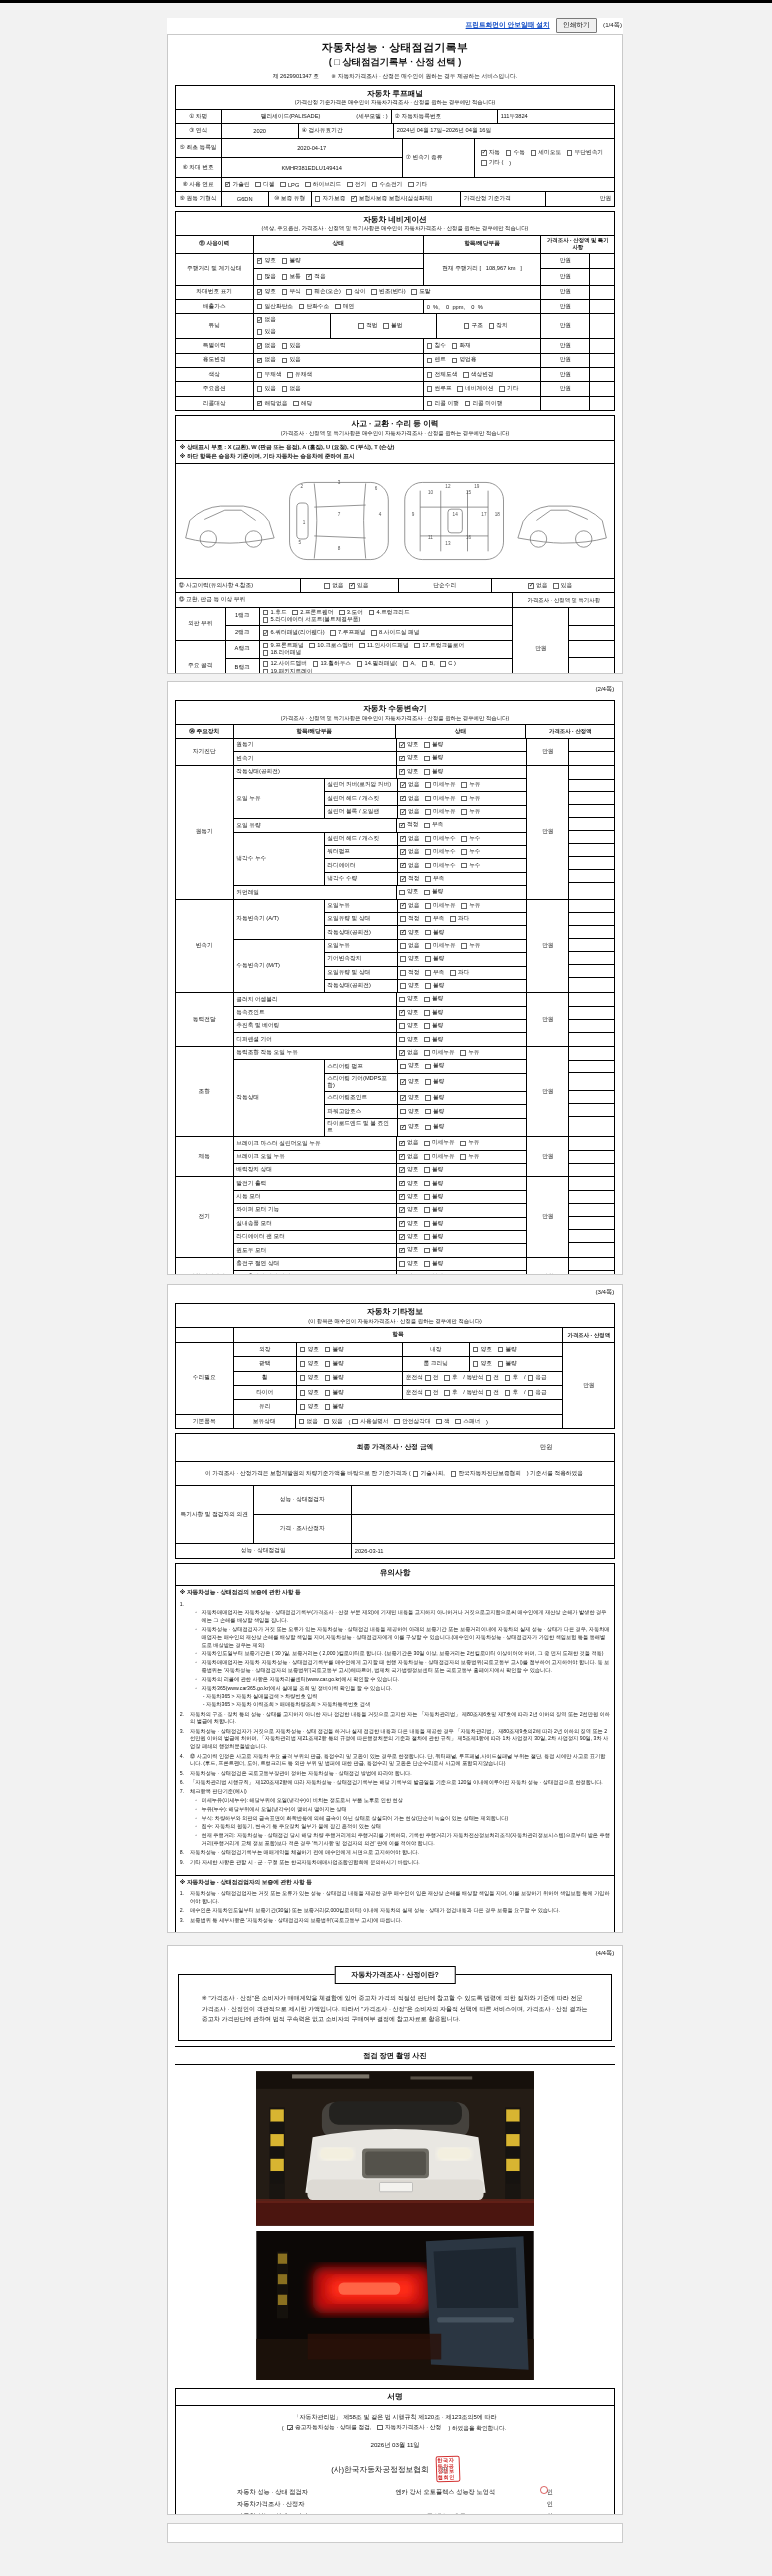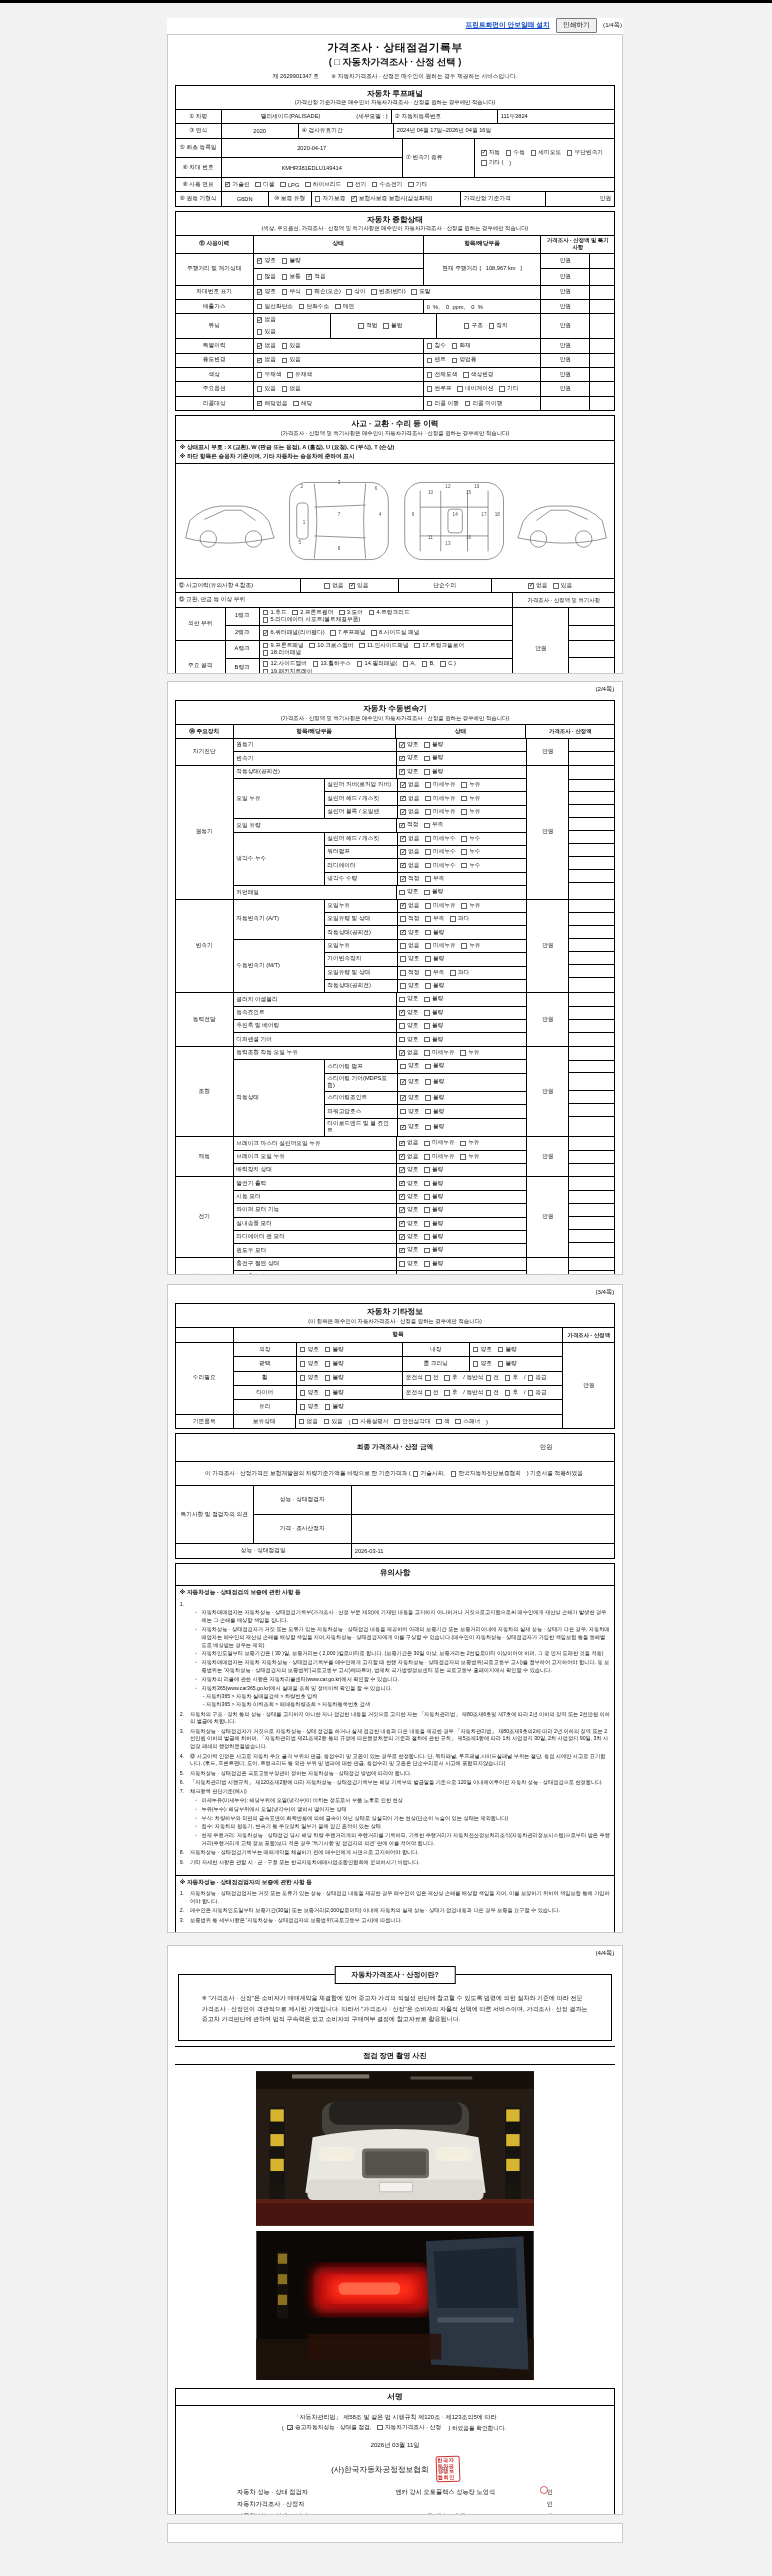--- a/index.html
+++ b/index.html
@@ -81,22 +81,22 @@
 <div id="screen">
   <div id="topstrip"></div>
 
   <div class="toolbar">
     <span class="link">프린트화면이 안보일때 설치</span>
     <button class="printbtn">인쇄하기</button>
     <span class="pind">(1/4쪽)</span>
   </div>
 
   <div class="page" id="page1">
-    <div class="doc-title">가격조사 · 상태점검기록부</div>
-    <div class="doc-sub">( □ 자동차가격조사 · 산정 선택 )</div>
+    <div class="doc-title">자동차성능 · 상태점검기록부</div>
+    <div class="doc-sub">( □ 상태점검기록부 · 산정 선택 )</div>
     <div class="doc-no">
       <span>제 2629901347 호</span>
       <span>※ 자동차가격조사 · 산정은 매수인이 원하는 경우 제공하는 서비스입니다.</span>
     </div>
 
     <div class="tbl">
       <div class="tband">자동차 루프패널</div>
       <div class="tnote">(가격산정 기준가격은 매수인이 자동차가격조사 · 산정을 원하는 경우에만 적습니다)</div>
       <div class="row">
         <div class="c cen lab" style="width:45px">① 차명</div>
@@ -199,21 +199,21 @@
               <span class="cb on"></span>
               <span class="cl">보험사보증 보험사[삼성화재]</span>
             </span>
           </div>
         <div class="c bl" style="width:85px">가격산정 기준가격</div>
         <div class="c bl f1" style="justify-content:flex-end">만원</div>
       </div>
     </div>
 
     <div class="tbl">
-      <div class="tband">자동차 종합상태</div>
+      <div class="tband">자동차 네비게이션</div>
       <div class="tnote">(색상, 주요옵션, 가격조사 · 산정액 및 특기사항은 매수인이 자동차가격조사 · 산정을 원하는 경우에만 적습니다)</div>
       <div class="row bold">
         <div class="c cen w150">⑪ 사용이력</div>
         <div class="c cen bl w330">상태</div>
         <div class="c cen bl f1">항목/해당부품</div>
         <div class="c cen bl wrap" style="width:74px;font-size:5.4px">가격조사 · 산정액 및 특기사항</div>
       </div>
       <div id="summary-body">
           <div class="row">
             <div class="c cen w150 lab">주행거리 및 계기상태</div>

